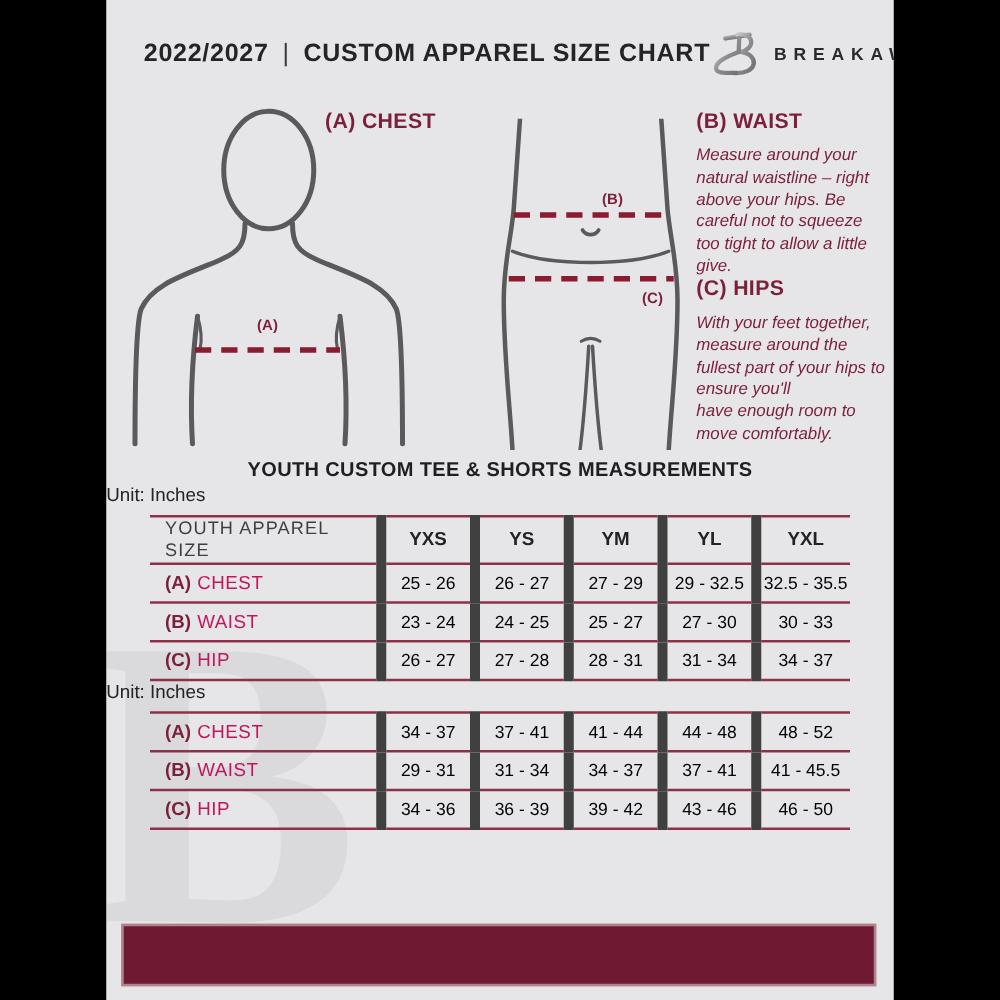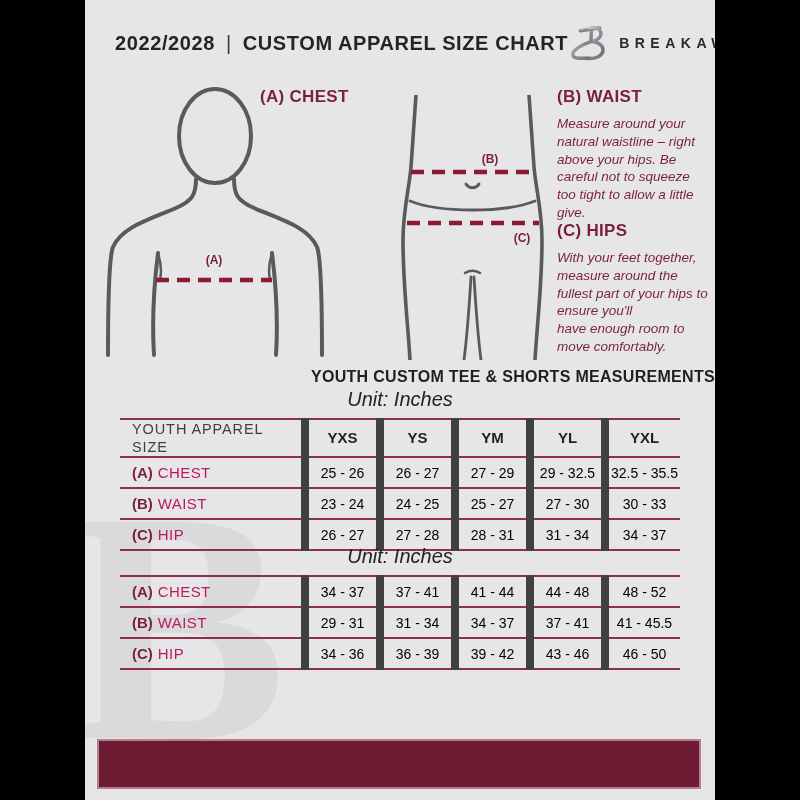--- a/index.html
+++ b/index.html
@@ -34,22 +34,22 @@
   .guide-desc {
     margin-top:8px; font-size:13.5px; line-height:1.32; font-style:italic;
     color:#7b1f3a; white-space:pre-line;
   }
   .marker {
     position:absolute; font-size:12px; font-weight:bold; color:#7b1f3a;
     width:34px; text-align:center;
   }
   
   .section { position:absolute; left:0; width:630px; }
-  .section-title { text-align:right; font-size:16px; font-weight:bold; color:#1f1f21; letter-spacing:0.3px; }
-  .section-unit  { text-align:center; font-size:20px; font-style:italic; color:#232325; margin-top:2px; }
+  .section-title { text-align:center; font-size:16px; font-weight:bold; color:#1f1f21; letter-spacing:0.3px; }
+  .section-unit  { font-size:15px; color:#232325; margin-top:2px; }
   table.size-table { width:560px; margin:7px auto 16px; border-collapse:collapse; table-layout:fixed; }
   table.size-table col.c-label { width:185px; }
   table.size-table col.c-val { width:75px; }
   table.size-table td, table.size-table th {
     border-top:2px solid #8e3049; border-bottom:2px solid #8e3049;
     text-align:center; vertical-align:middle; padding:0;
   }
   table.size-table td + td, table.size-table th + th { border-left:8px solid #404040; }
   table.size-table tr.head td { height:34px; }
   table.size-table tr.row td { height:29px; }
@@ -67,21 +67,21 @@
 </style>
 </head>
 <body>
 
 <div class="page">
 
   <div class="watermark">B</div>
 
   <div class="header">
     <div class="header-title">
-      <span>2022/2028</span><span class="sep">|</span><span>CUSTOM APPAREL SIZE CHART</span>
+      <span>2022/2027</span><span class="sep">|</span><span>CUSTOM APPAREL SIZE CHART</span>
     </div>
     <div class="brand">
       <svg width="42" height="42" viewBox="0 0 44 44">
         <defs>
           <linearGradient id="metal" x1="0" y1="0" x2="1" y2="1">
             <stop offset="0" stop-color="#d7d7d9"></stop>
             <stop offset="0.5" stop-color="#8e8e92"></stop>
             <stop offset="1" stop-color="#6f6f73"></stop>
           </linearGradient>
         </defs>

